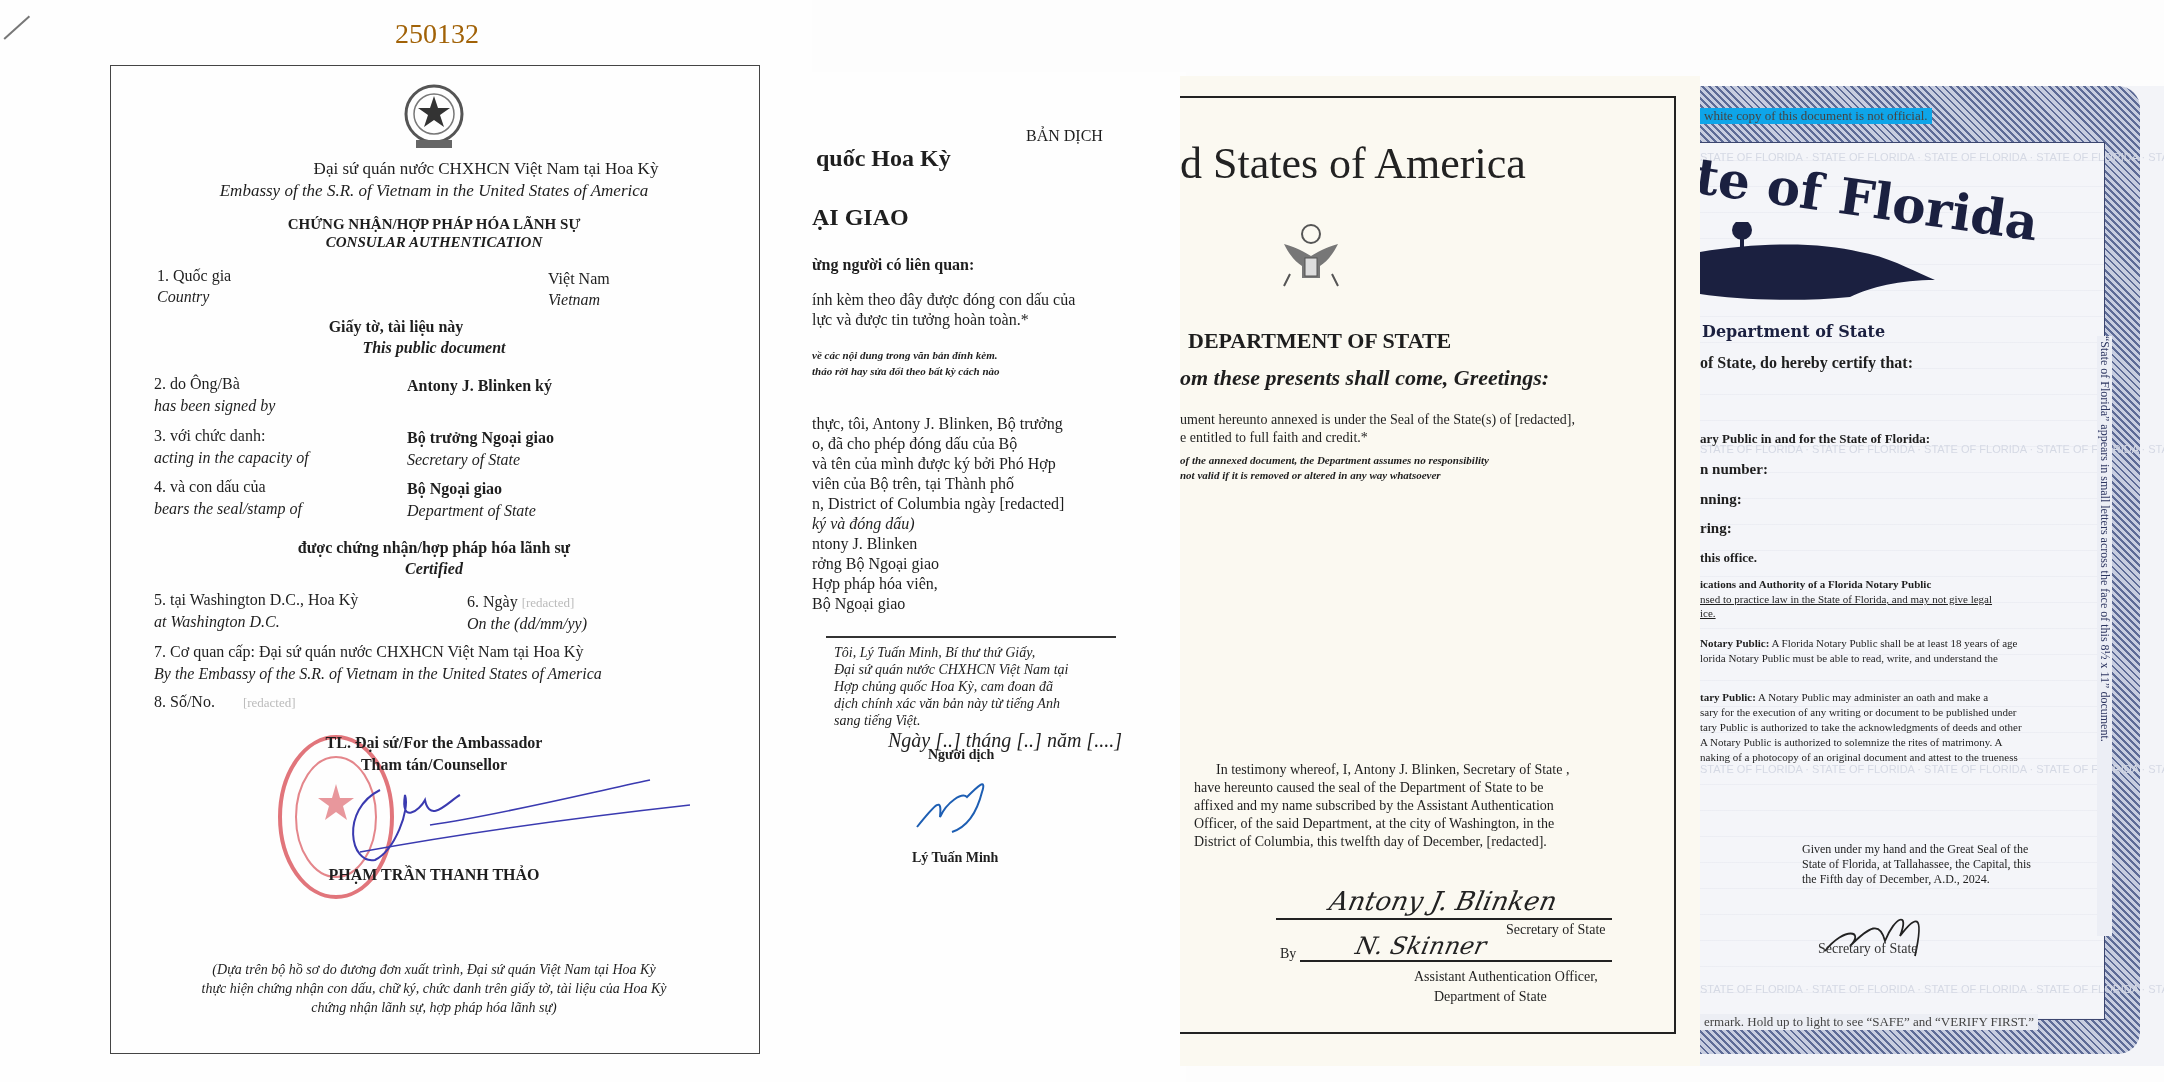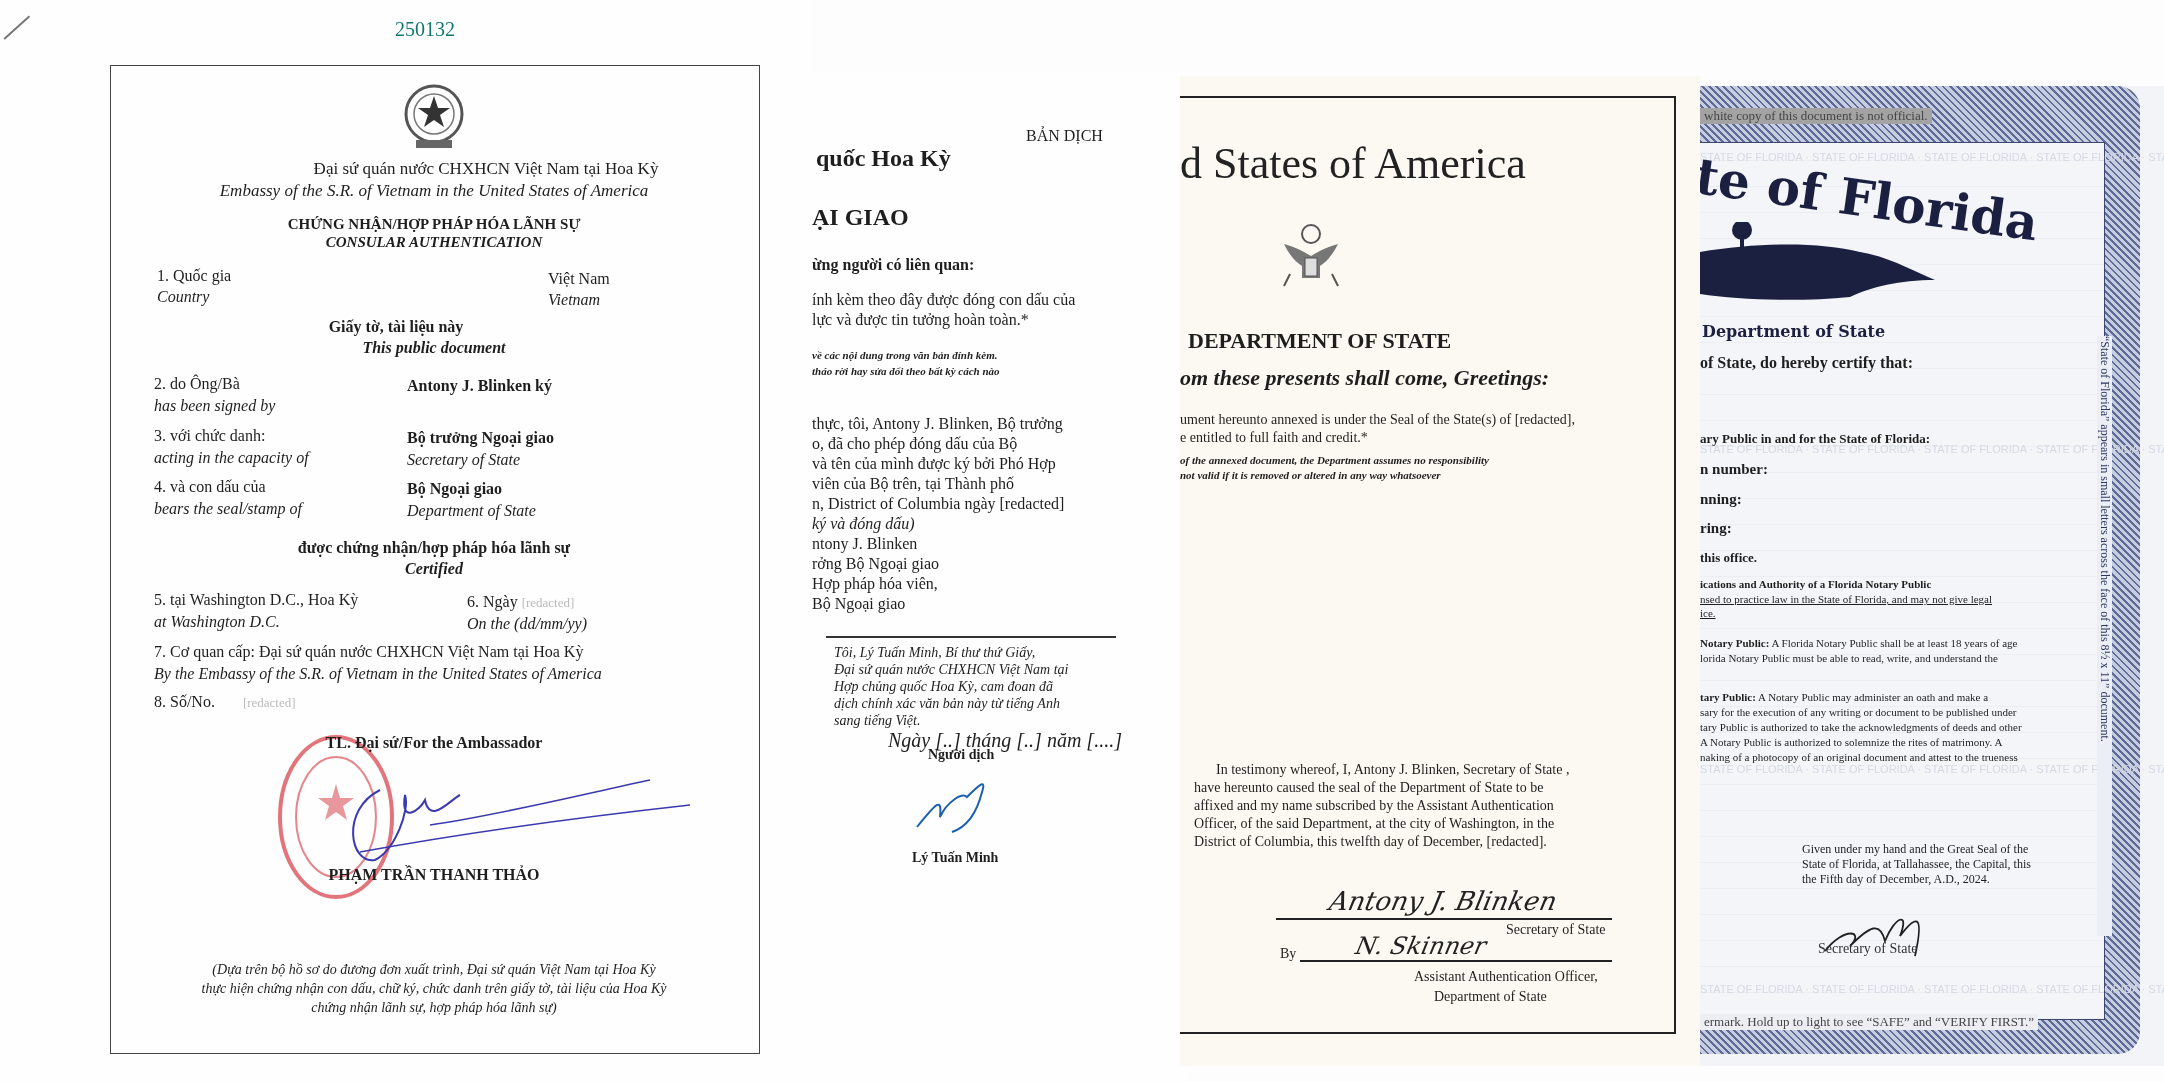--- a/index.html
+++ b/index.html
@@ -11,21 +11,21 @@
   }
   .panel { position:absolute; overflow:hidden; }
   .abs { position:absolute; white-space:nowrap; }
   .b { font-weight:bold; }
   .i { font-style:italic; }
   .c { text-align:center; }
 
   
   #p1 { left:0; top:0; width:812px; height:1082px; background:#fefefe; }
   #p1 .frame { position:absolute; left:110px; top:65px; width:648px; height:987px; border:1.5px solid #444; }
-  #p1 .ghost { position:absolute; left:395px; top:18px; color:#0f766e; font-size:20px; }
+  #p1 .ghost { position:absolute; left:395px; top:18px; color:#a16207; font-size:28px; }
   #p1 .slash { position:absolute; left:4px; top:8px; width:34px; height:1.5px; background:#777; transform:rotate(-42deg); transform-origin:left center; top:38px; }
   #p1 .t17 { font-size:17px; }
   #p1 .t16 { font-size:16px; }
   #p1 .t15 { font-size:15px; }
 
   
   #p2 { left:812px; top:72px; width:374px; height:1010px; background:#fefefe; }
   #p2 .rule { position:absolute; left:14px; top:564px; width:290px; height:1.5px; background:#333; }
 
   
@@ -114,20 +114,21 @@
     <span style="color:#bbb;font-size:13px;margin-left:24px">[redacted]</span>
   </div>
 
   <svg class="abs" style="left:276px;top:732px" width="120" height="170" viewBox="0 0 120 170">
     <ellipse cx="60" cy="85" rx="56" ry="80" fill="none" stroke="#d9525a" stroke-width="4" opacity="0.8"></ellipse>
     <ellipse cx="60" cy="85" rx="40" ry="60" fill="none" stroke="#d9525a" stroke-width="2" opacity="0.7"></ellipse>
     <polygon points="60,52 64,66 78,66 67,74 71,88 60,80 49,88 53,74 42,66 56,66" fill="#d9525a" opacity="0.6"></polygon>
   </svg>
 
   <div class="abs c b t16" style="left:110px;width:648px;top:734px">TL. Đại sứ/For the Ambassador</div>
+  <div class="abs c b t16" style="left:110px;width:648px;top:756px">Tham tán/Counsellor</div>
 
   <svg class="abs" style="left:300px;top:770px" width="400" height="110" viewBox="0 0 400 110">
     <path d="M80 20 C40 40 50 95 75 90 C95 80 110 40 105 25 C100 55 120 40 125 30 C130 55 150 30 160 25" fill="none" stroke="#3a3ab0" stroke-width="2"></path>
     <path d="M130 55 C200 45 280 25 350 10" fill="none" stroke="#3a3ab0" stroke-width="1.6"></path>
     <path d="M60 82 C180 60 300 45 390 35" fill="none" stroke="#3a3ab0" stroke-width="1.6"></path>
   </svg>
 
   <div class="abs c b t16" style="left:110px;width:648px;top:866px">PHẠM TRẦN THANH THẢO</div>
 
   <div class="abs c i" style="left:110px;width:648px;top:960px;font-size:14px;line-height:19px;white-space:normal">
@@ -209,21 +210,21 @@
   <div class="abs" style="left:326px;top:846px;font-size:14px">Secretary of State</div>
   <div class="abs" style="left:100px;top:870px;font-size:14px">By</div>
   <div class="abs i" style="left:176px;top:856px;font-size:24px;font-family:'DejaVu Serif',serif;color:#222;transform:skewX(-12deg)">N. Skinner</div>
   <div class="sigline" style="left:120px;top:884px;width:312px"></div>
   <div class="abs" style="left:234px;top:893px;font-size:14px">Assistant Authentication Officer,</div>
   <div class="abs" style="left:254px;top:913px;font-size:14px">Department of State</div>
 </div>
 
 <div class="panel" id="p4">
   <div class="border"></div>
-  <div class="abs" style="left:0;top:22px;background:#a3a3a3;padding:0 4px;font-size:13px;color:#444">white copy of this document is not official.</div>
+  <div class="abs" style="left:0;top:22px;background:#0ea5e9;padding:0 4px;font-size:13px;color:#444">white copy of this document is not official.</div>
   <div class="inner">
     <div class="watermark" style="top:8px">STATE OF FLORIDA · STATE OF FLORIDA · STATE OF FLORIDA · STATE OF FLORIDA · STATE OF FLORIDA</div>
     <div class="watermark" style="top:300px">STATE OF FLORIDA · STATE OF FLORIDA · STATE OF FLORIDA · STATE OF FLORIDA · STATE OF FLORIDA</div>
     <div class="watermark" style="top:620px">STATE OF FLORIDA · STATE OF FLORIDA · STATE OF FLORIDA · STATE OF FLORIDA · STATE OF FLORIDA</div>
     <div class="watermark" style="top:840px">STATE OF FLORIDA · STATE OF FLORIDA · STATE OF FLORIDA · STATE OF FLORIDA · STATE OF FLORIDA</div>
   </div>
 
   <div class="abs b" style="left:0;top:60px;font-size:50px;font-family:'DejaVu Serif',serif;color:#1b2040;transform:rotate(8deg);transform-origin:left top">te of Florida</div>
   <svg class="abs" style="left:0;top:136px" width="240" height="80" viewBox="0 0 240 80">
     <path d="M0 30 C60 20 120 20 160 30 C190 35 215 50 235 58 C200 58 170 65 150 75 C100 80 40 78 0 72 Z" fill="#1b2040"></path>

